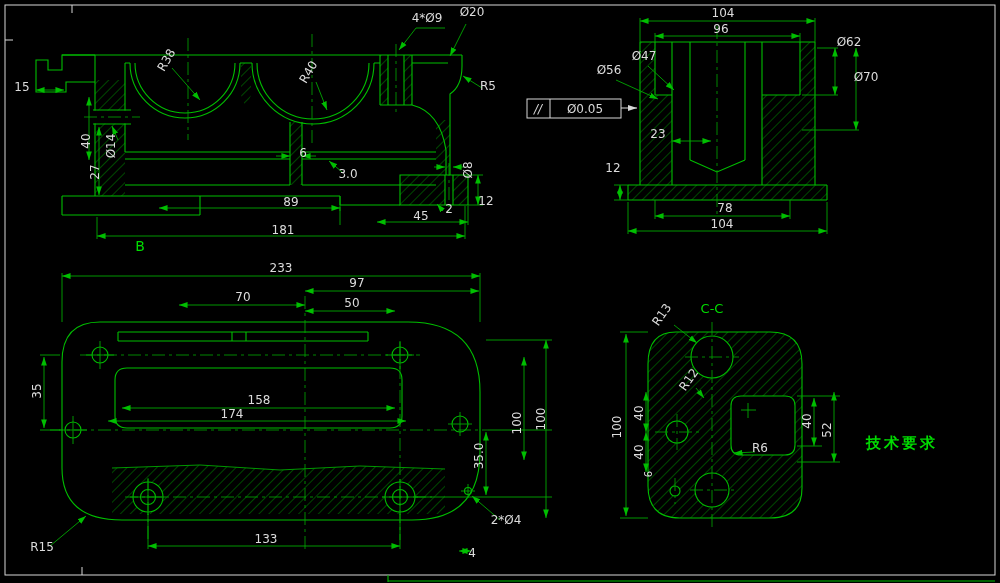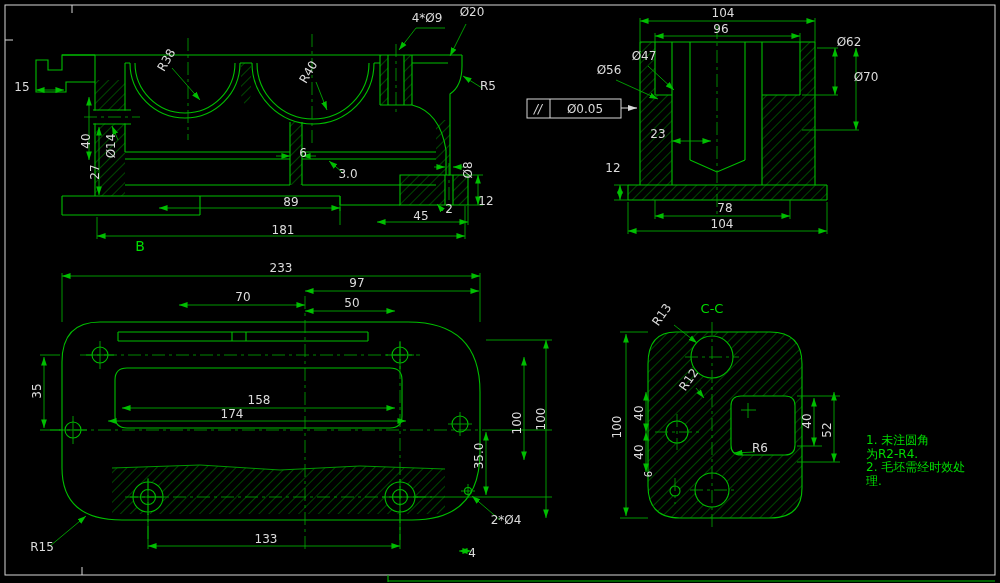--- a/index.html
+++ b/index.html
@@ -257,20 +257,15 @@
         <text x="643" y="413" fill="#DCDCDC" font-size="12" text-anchor="middle" transform="rotate(-90 643 413)">40</text>
         <text x="643" y="452" fill="#DCDCDC" font-size="12" text-anchor="middle" transform="rotate(-90 643 452)">40</text>
         <text x="652" y="474" fill="#DCDCDC" font-size="10" text-anchor="middle" transform="rotate(-90 652 474)">6</text>
         <text x="811" y="421" fill="#DCDCDC" font-size="12" text-anchor="middle" transform="rotate(-90 811 421)">40</text>
         <text x="831" y="430" fill="#DCDCDC" font-size="12" text-anchor="middle" transform="rotate(-90 831 430)">52</text>
         <text x="760" y="452" fill="#DCDCDC" font-size="12" text-anchor="middle">R6</text>
       </g>
 </svg>
 
 <div class="techreq">
-  <div id="tr-lines">
-        <div>1. 未注圆角</div>
-        <div>为R2-R4.</div>
-        <div>2. 毛坯需经时效处</div>
-        <div>理.</div>
-      </div>
+  <div class="tr-title">技术要求</div>
 </div>
 </div>
 
 </body></html>

